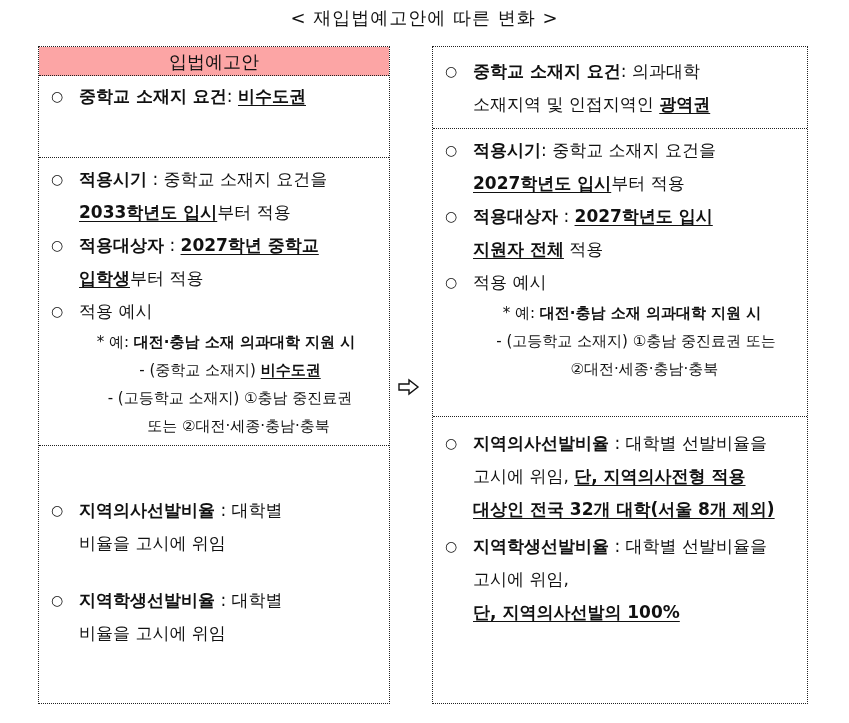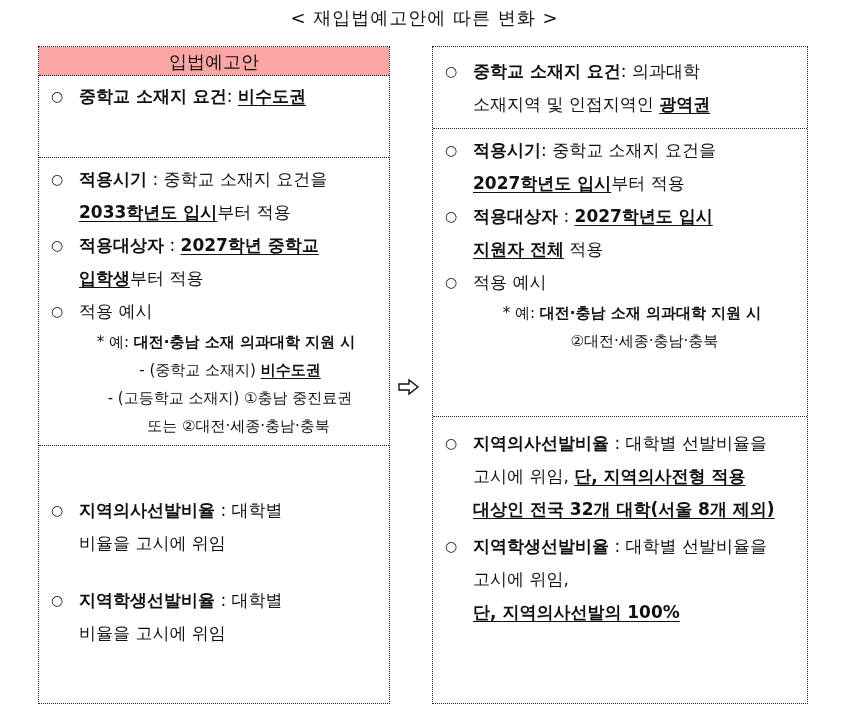--- a/index.html
+++ b/index.html
@@ -94,20 +94,23 @@
     <div class="item">
       <span class="bul">○</span><span class="b">적용대상자</span><span> : </span><span class="b u">2027학년도 입시</span><br>
       <span class="b u">지원자 전체</span><span> 적용</span>
     </div>
     <div class="item">
       <span class="bul">○</span><span>적용 예시</span>
     </div>
     <div class="sub star">
       <span>* 예: </span><span class="b">대전·충남 소재 의과대학 지원 시</span>
     </div>
+    <div class="sub dash">
+      <span>- (고등학교 소재지) ①충남 중진료권 또는</span>
+    </div>
     <div class="sub dash2">
       <span>②대전·세종·충남·충북</span>
     </div>
   </div>
 
   <div class="sec" style="height:256px;padding-top:10px;">
     <div class="item" style="margin-bottom:4px;">
       <span class="bul">○</span><span class="b">지역의사선발비율</span><span> : </span><span>대학별 선발비율을</span><br>
       <span>고시에 위임, </span><span class="b u">단, 지역의사전형 적용</span><br>
       <span class="b u">대상인 전국 32개 대학(서울 8개 제외)</span><br>

